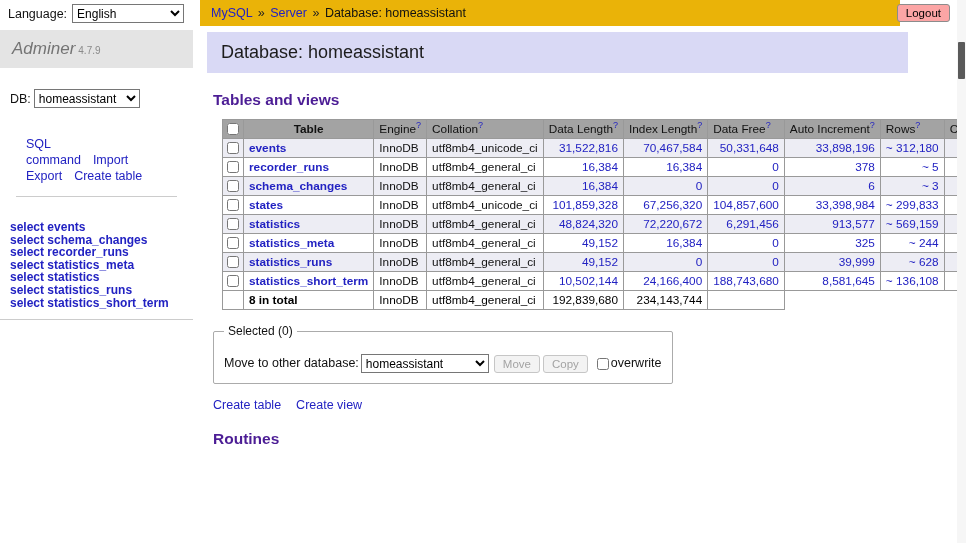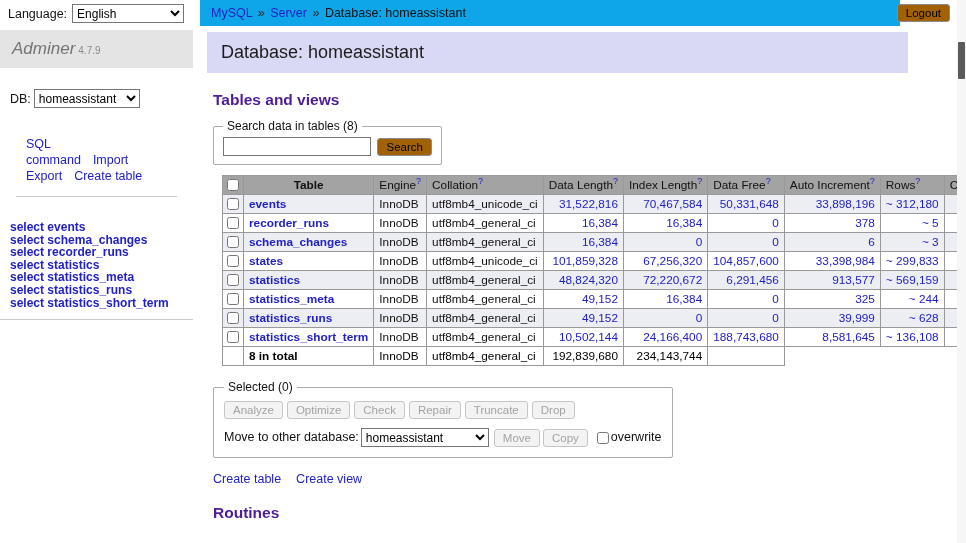--- a/index.html
+++ b/index.html
@@ -10,36 +10,36 @@
     font-family: "Liberation Sans", "DejaVu Sans", sans-serif;
     font-size: 12.5px;
   }
   a { color: #2222c2; text-decoration: none; cursor: pointer; }
   select {
     font-family: inherit; font-size: 12px; height: 19px;
     border: 1px solid #767676; background: #fff; border-radius: 0;
   }
   button {
     font-family: inherit; font-size: 11.5px; padding: 2px 8px;
-    background: #a16207; border: 1px solid #8c8c8c; border-radius: 3px; color: #000;
+    background: #fca5a5; border: 1px solid #8c8c8c; border-radius: 3px; color: #000;
   }
   button:disabled { color: #a3a3a3; border-color: #c6c6c6; background: #f3f3f3; }
   input[type="text"] {
     font-family: inherit; border: 1px solid #767676; height: 19px;
     font-size: 12px; padding: 1px 3px; width: 148px;
   }
   input[type="checkbox"] { width: 12px; height: 12px; margin: 1px 2px; vertical-align: middle; }
 
   
   .lang { position: absolute; left: 0; top: 0; width: 200px; height: 26px; padding: 4px 8px; }
   .lang label { margin-right: 5px; }
   .lang select { width: 112px; }
   .crumb {
     position: absolute; left: 200px; top: 0; width: 700px; height: 26px;
-    background: #0ea5e9; padding: 6px 11px;
+    background: #eab308; padding: 6px 11px;
   }
   .crumb .sep { color: #222; margin: 0 2px; }
   .logout { position: absolute; top: 4px; right: 16px; }
 
   
   .scrollbar { position: absolute; right: 0; top: 0; width: 9px; height: 543px; background: #f6f6f6; }
   .scrollbar .thumb { position: absolute; left: 1px; top: 42px; width: 7px; height: 37px; background: #5a5a5a; border-radius: 1px; }
 
   
   .sidebar { position: absolute; left: 0; top: 26px; width: 193px; }
@@ -129,38 +129,33 @@
     <label>DB:</label><select><option>homeassistant</option></select>
   </div>
   <p class="actions">
     <span class="row"><a href="#">SQL command</a><a href="#">Import</a></span>
     <span class="row"><a href="#">Export</a><a href="#">Create table</a></span>
   </p>
   <p class="tables">
       <a href="#">select events</a>
       <a href="#">select schema_changes</a>
       <a href="#">select recorder_runs</a>
+      <a href="#">select statistics_meta</a>
       <a href="#">select statistics</a>
-      <a href="#">select statistics_meta</a>
       <a href="#">select statistics_runs</a>
       <a href="#">select statistics_short_term</a>
     </p>
 </div>
 
 <div class="main">
   <h2>Database: homeassistant</h2>
   <div class="content">
 
     <h3>Tables and views</h3>
 
-    <fieldset class="search">
-      <legend>Search data in tables (8)</legend>
-      <input type="text" value="" style="">
-      <button>Search</button>
-    </fieldset>
 
     <table>
       <thead>
         <tr>
           <th class="check"><input type="checkbox" style=""></th>
         <th class="name-hdr">Table</th>
             <td class="hdr">Engine<sup><a href="#">?</a></sup></td>
             <td class="hdr">Collation<sup><a href="#">?</a></sup></td>
             <td class="hdr">Data Length<sup><a href="#">?</a></sup></td>
             <td class="hdr">Index Length<sup><a href="#">?</a></sup></td>
@@ -274,21 +269,20 @@
             <td>utf8mb4_general_ci</td>
             <td class="num">192,839,680</td>
             <td class="num">234,143,744</td>
             <td class="num"></td>
           </tr>
         </tbody>
     </table>
 
     <fieldset class="selected">
       <legend>Selected (0)</legend>
-      <div class="btnrow"><button disabled="">Analyze</button><button disabled="">Optimize</button><button disabled="">Check</button><button disabled="">Repair</button><button disabled="">Truncate</button><button disabled="">Drop</button></div>
       <div class="moverow">
         <span>Move to other database:</span><select><option>homeassistant</option></select><button disabled="">Move</button><button disabled="">Copy</button><label class="ovw"><input type="checkbox" style=""><span>overwrite</span></label>
       </div>
     </fieldset>
 
     <p class="plinks blinks">
       <a href="#">Create table</a><a href="#">Create view</a>
     </p>
 
     <h3>Routines</h3>

